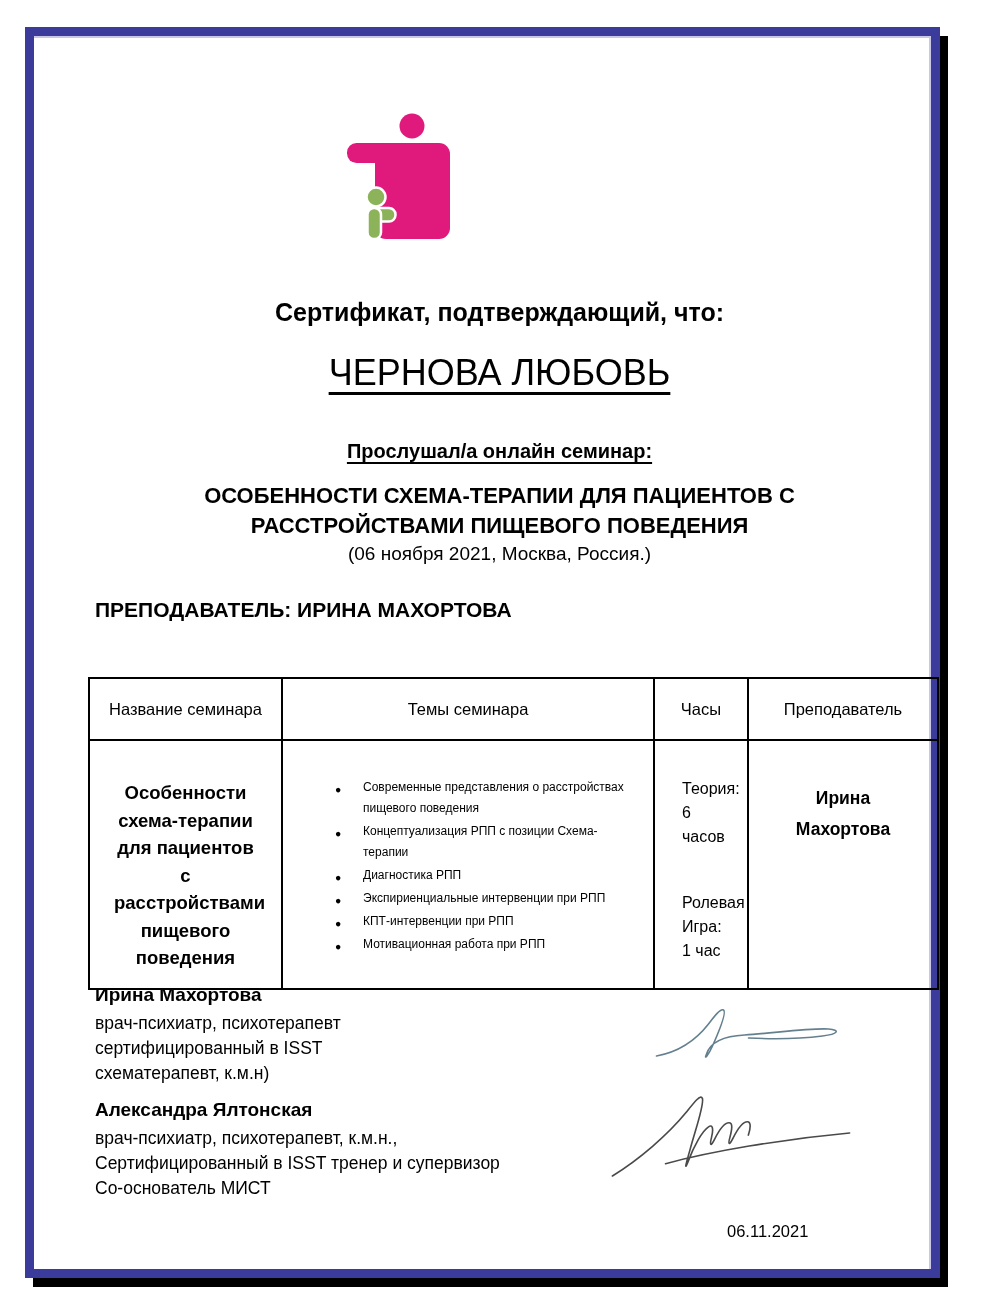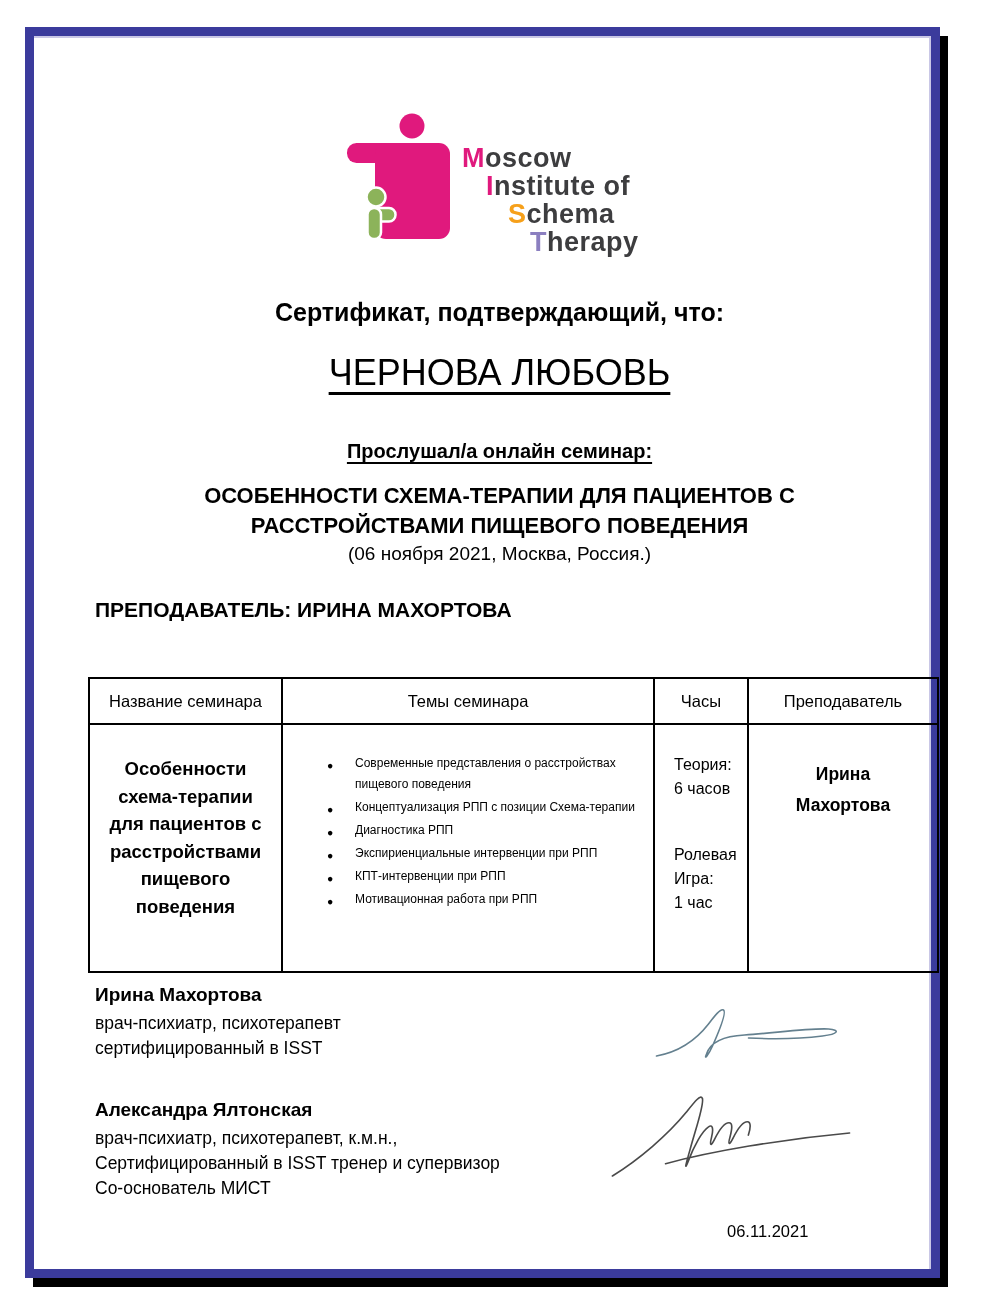--- a/index.html
+++ b/index.html
@@ -27,21 +27,21 @@
   
   .centerband { position:absolute; left:34px; width:897px; text-align:center;padding-left:17px; }
   .certify { top:298px; font-size:25px; font-weight:bold; }
   .recipient { top:352px; font-size:36px; text-decoration:underline; text-underline-offset:7px; text-decoration-thickness:2.5px; }
   .attended { top:440px; font-size:20px; font-weight:bold; text-decoration:underline; text-underline-offset:4px; text-decoration-thickness:2px; }
   .sem-title { top:481px; left:151px; width:663px; font-size:22px; font-weight:bold; line-height:30px; }
   .sem-date { top:543px; font-size:19px; }
   .teacher-line { position:absolute; left:95px; top:598px; font-size:21px; font-weight:bold; }
   
   table.sem { position:absolute; left:88px; top:677px; width:849px; border-collapse:collapse; table-layout:fixed; }
-  table.sem th, table.sem td { border:2px solid #000; padding:8px; vertical-align:top; }
+  table.sem th, table.sem td { border:2px solid #000; padding:16px; vertical-align:top; }
   table.sem th { height:28px; font-weight:normal; font-size:16.5px; text-align:center; vertical-align:middle; }
   .c1 { width:193px; } .c2 { width:372px; } .c3 { width:94px; } .c4 { width:190px; }
   td.name-cell { text-align:center; }
   .name-inner { margin:22px 8px 0 8px; font-weight:bold; font-size:18.5px; line-height:27.5px; }
   ul.topics { margin:20px 6px 0 34px; padding:0; list-style:none; font-size:12px; line-height:21px; }
   ul.topics li { position:relative; padding-left:30px; max-width:285px; margin:0 0 2px 0; }
   ul.topics li::before { content:"●"; position:absolute; left:2px; top:2px; font-size:10.5px; }
   .hours-inner { margin:20px 4px 0 11px; font-size:16px; line-height:24px; }
   .hours-gap { height:42px; }
   .teacher-cell-inner { width:120px; margin:26px auto 0 auto; font-weight:bold; font-size:17.5px; line-height:31px; text-align:center; }
@@ -65,26 +65,20 @@
     <svg class="logo-icon" viewBox="0 0 105 132">
       <circle cx="67" cy="14" r="12.5" fill="#e0197d"></circle>
       <rect x="2" y="31" width="58" height="20" rx="9.5" fill="#e0197d"></rect>
       <rect x="30" y="31" width="75" height="96" rx="11" fill="#e0197d"></rect>
       <g stroke="#ffffff" stroke-width="2.5">
         <circle cx="31" cy="85" r="9.5" fill="#8cb35a"></circle>
         <rect x="22.5" y="96" width="28" height="13.5" rx="6.5" fill="#8cb35a"></rect>
         <rect x="22.5" y="96" width="13.5" height="31" rx="6.5" fill="#8cb35a"></rect>
       </g>
     </svg>
-    <div class="logo-text">
-      <div class="logo-line l1"><span class="ini-m">M</span><span>oscow</span></div>
-      <div class="logo-line l2"><span class="ini-i">I</span><span>nstitute of</span></div>
-      <div class="logo-line l3"><span class="ini-s">S</span><span>chema</span></div>
-      <div class="logo-line l4"><span class="ini-t">T</span><span>herapy</span></div>
-    </div>
   </div>
 
   <div class="centerband certify">Сертификат, подтверждающий, что:</div>
   <div class="centerband attended">Прослушал/а онлайн семинар:</div>
   <div class="centerband recipient">ЧЕРНОВА ЛЮБОВЬ</div>
   <div class="centerband sem-title">ОСОБЕННОСТИ СХЕМА-ТЕРАПИИ ДЛЯ ПАЦИЕНТОВ С РАССТРОЙСТВАМИ ПИЩЕВОГО ПОВЕДЕНИЯ</div>
   <div class="centerband sem-date">(06 ноября 2021, Москва, Россия.)</div>
   <div class="teacher-line">ПРЕПОДАВАТЕЛЬ: ИРИНА МАХОРТОВА</div>
 
   <table class="sem">
@@ -129,20 +123,21 @@
         <div class="teacher-cell-inner">Ирина Махортова</div>
       </td>
     </tr>
   </tbody>
     </table>
 
   <div class="signatory sig-a">
     <div class="sig-name">Ирина Махортова</div>
     <div>врач-психиатр, психотерапевт</div>
     <div>сертифицированный в ISST</div>
+    <div>схематерапевт, к.м.н)</div>
   </div>
 
   <div class="signatory sig-b">
     <div class="sig-name">Александра Ялтонская</div>
     <div>врач-психиатр, психотерапевт, к.м.н.,</div>
     <div>Сертифицированный в ISST тренер и супервизор</div>
     <div>Со-основатель МИСТ</div>
   </div>
 
   <svg class="handsig handsig-1" viewBox="0 0 200 70">

